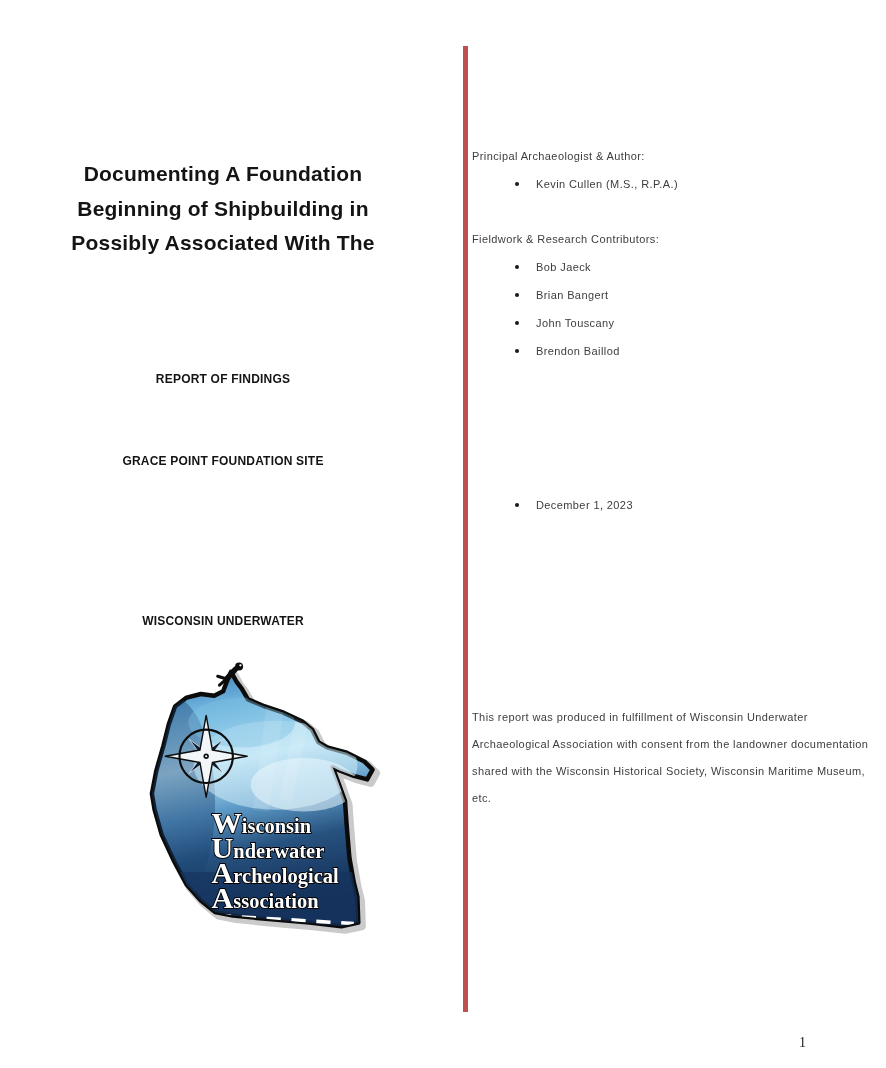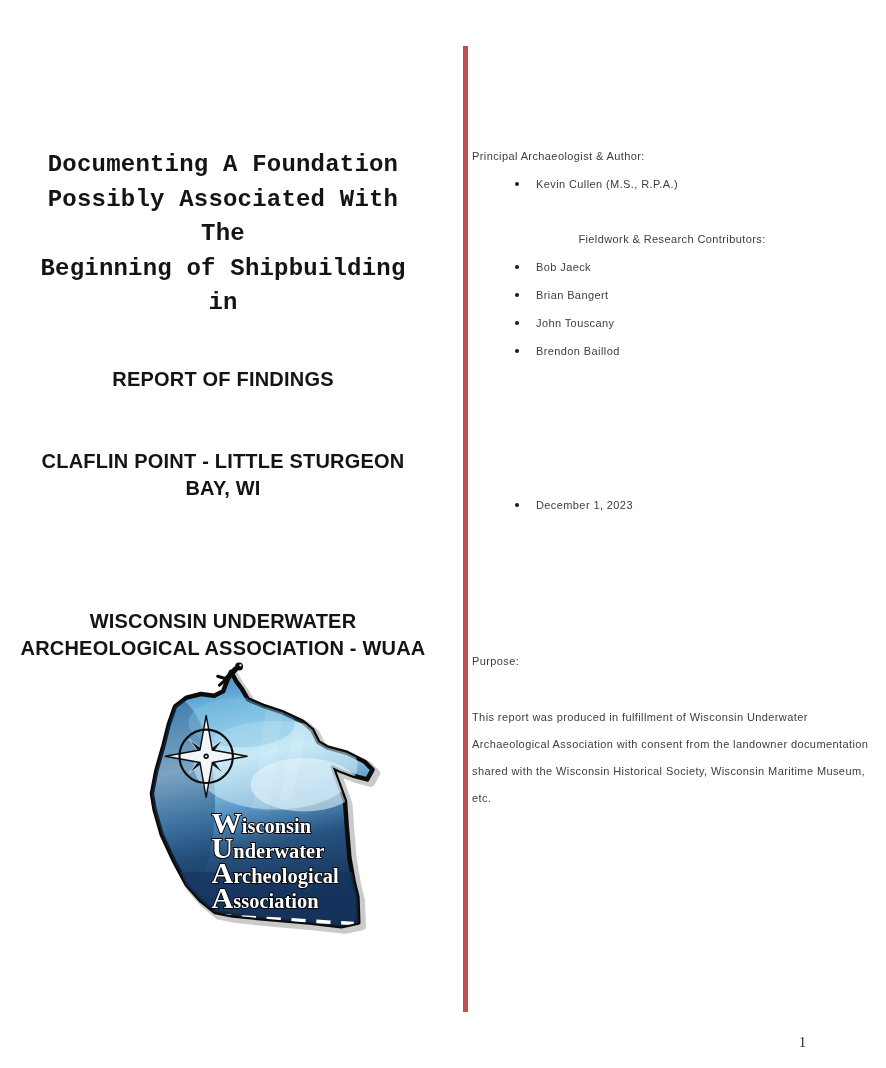--- a/index.html
+++ b/index.html
@@ -24,34 +24,33 @@
     position: absolute;
     left: 20px;
     top: 0;
     width: 406px;
     height: 1068px;
     text-align: center;
     color: #141414;
   }
   .doc-title {
     position: absolute;
-    top: 148px;
+    top: 157px;
     left: 0;
     width: 100%;
-    font-size: 24px;
+    font-size: 21px;
     font-weight: bold;
     line-height: 34.5px;
     letter-spacing: 0.2px;
-    font-family: Liberation Mono, monospace;
   }
   .block {
     position: absolute;
     left: 0;
     width: 100%;
-    font-size: 20px;
+    font-size: 12px;
     font-weight: bold;
     line-height: 27px;
     letter-spacing: 0.2px;
   }
   .block-report { top: 366px; }
   .block-site   { top: 448px; }
   .block-org    { top: 608px; }
   .logo-svg {
     position: absolute;
     left: 115px;
@@ -86,21 +85,21 @@
     left: 0;
     width: 100%;
     margin: 0;
     padding: 0 0 0 58px;
     list-style: disc outside;
   }
   .r-list li { line-height: 27px; padding-left: 6px; }
   .r-list li::marker { color: #1a1a1a; font-size: 14px; }
   .h-author       { top: 143px; }
   .l-author       { top: 170px; }
-  .h-contributors { top: 226px; text-align: center; }
+  .h-contributors { top: 226px; }
   .l-contributors { top: 253px; }
   .h-submitted    { top: 464px; }
   .l-submitted    { top: 491px; }
   .h-purpose      { top: 648px; }
   .purpose-text {
     position: absolute;
     top: 704px;
     left: 0;
     width: 398px;
     line-height: 27px;
@@ -118,35 +117,34 @@
 <body>
 
 <div class="page">
 
   <div class="divider"></div>
 
   <div class="left-col">
 
     <div class="doc-title">
       <div>Documenting A Foundation</div>
+      <div>Beginning of Shipbuilding in</div>
       <div>Possibly Associated With The</div>
-      <div>Beginning of Shipbuilding in</div>
     </div>
 
     <div class="block block-report">
       <div>REPORT OF FINDINGS</div>
     </div>
 
     <div class="block block-site">
-      <div>CLAFLIN POINT - LITTLE STURGEON BAY, WI</div>
+      <div>GRACE POINT FOUNDATION SITE</div>
     </div>
 
     <div class="block block-org">
       <div>WISCONSIN UNDERWATER</div>
-      <div>ARCHEOLOGICAL ASSOCIATION - WUAA</div>
     </div>
 
     <svg class="logo-svg" viewBox="0 0 290 330">
       <defs>
         <linearGradient id="water" x1="0" y1="0" x2="0.18" y2="1">
           <stop offset="0" stop-color="#3572ad"></stop>
           <stop offset="0.18" stop-color="#6fb4de"></stop>
           <stop offset="0.40" stop-color="#bfe6f6"></stop>
           <stop offset="0.58" stop-color="#5e9bc8"></stop>
           <stop offset="0.75" stop-color="#27527f"></stop>
@@ -223,20 +221,19 @@
       <li>Bob Jaeck</li>
       <li>Brian Bangert</li>
       <li>John Touscany</li>
       <li>Brendon Baillod</li>
     </ul>
 
     <ul class="r-list l-submitted">
       <li>December 1, 2023</li>
     </ul>
 
-    <div class="r-heading h-purpose">Purpose:</div>
     <div class="purpose-text">This report was produced in fulfillment of Wisconsin Underwater Archaeological Association with consent from the landowner documentation shared with the Wisconsin Historical Society, Wisconsin Maritime Museum, etc.</div>
 
   </div>
 
   <div class="page-number">1</div>
 
 </div>
 
 </body></html>

